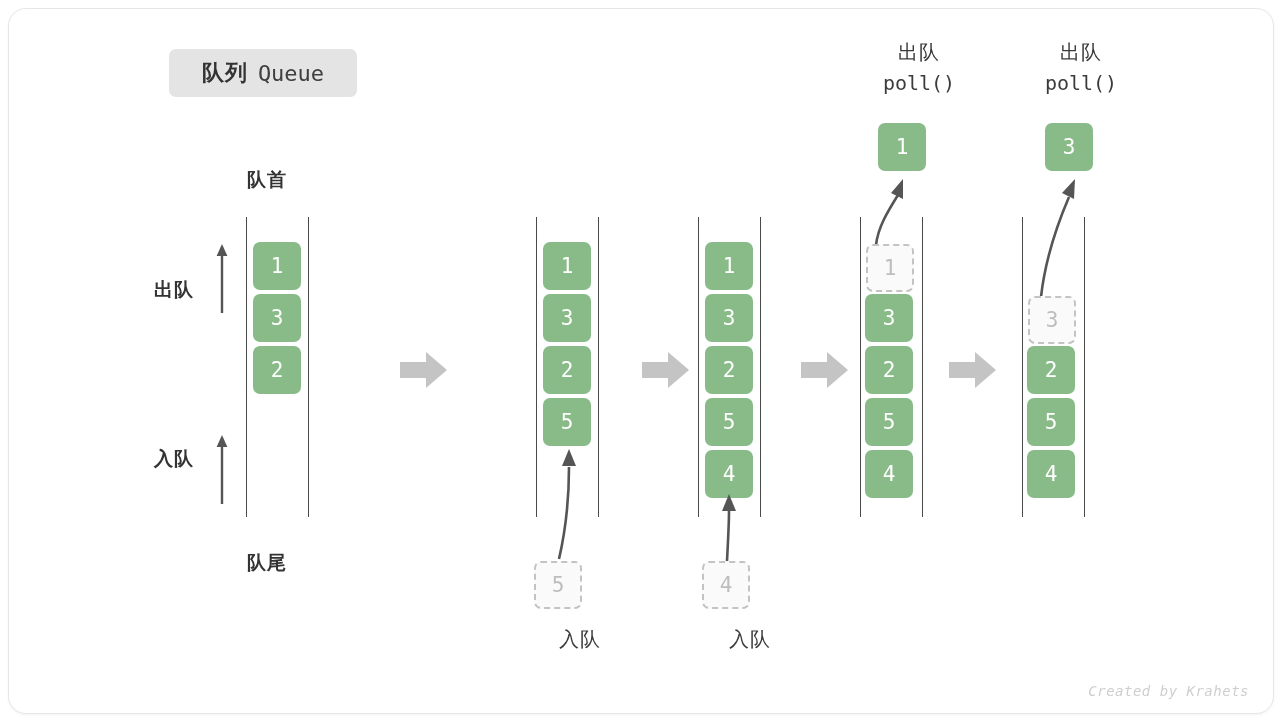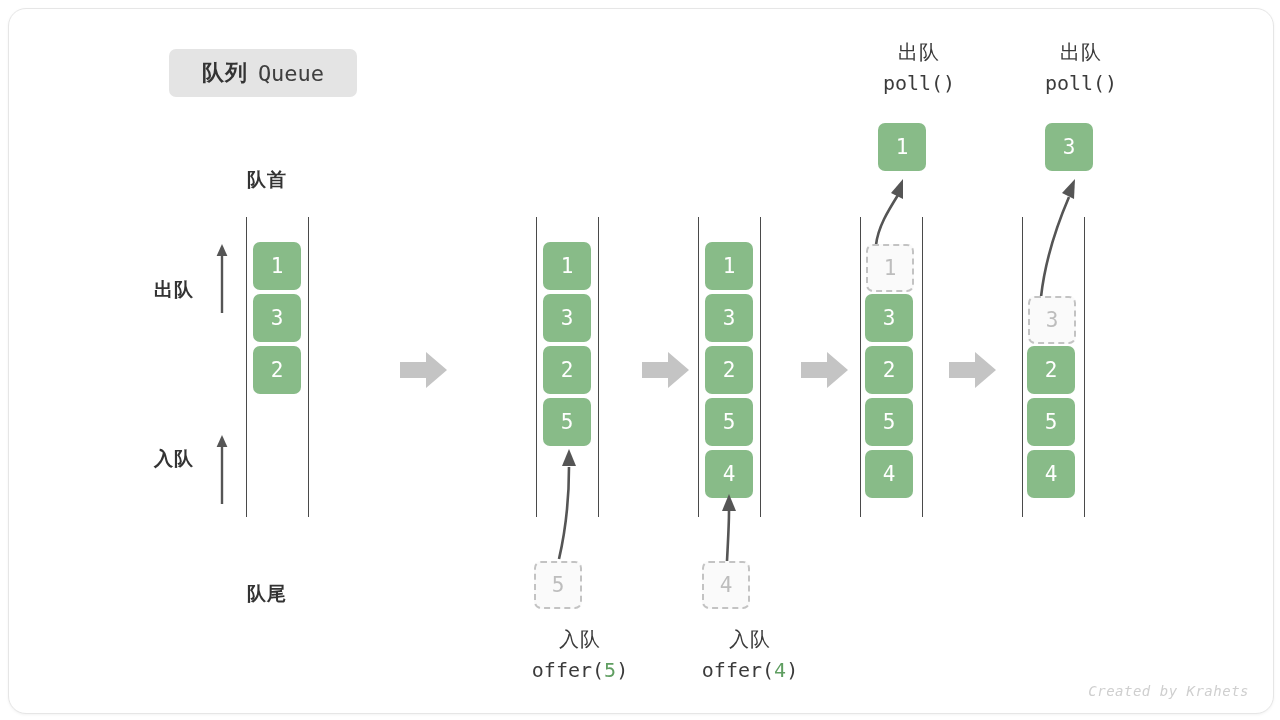--- a/index.html
+++ b/index.html
@@ -65,21 +65,21 @@
 <body>
 
 <div id="card">
 
   <div class="abs" id="title-badge">
     <span class="cn">队列</span>
     <span class="en">Queue</span>
   </div>
 
   <div class="abs cn-bold" style="left:238px;top:158px;">队首</div>
-  <div class="abs cn-bold" style="left:238px;top:541px;margin-top:31px;">队尾</div>
+  <div class="abs cn-bold" style="left:238px;top:541px;">队尾</div>
 
   <div class="abs cn-bold" style="left:145px;top:268px;">出队</div>
   <svg class="uparrow" style="left:206px;top:234px;" viewBox="0 0 14 70">
     <line x1="7" y1="70" x2="7" y2="12" stroke="#555" stroke-width="2.4"></line>
     <polygon points="7,1 1.6,13 12.4,13" fill="#555"></polygon>
   </svg>
 
   <div class="abs cn-bold" style="left:145px;top:437px;">入队</div>
   <svg class="uparrow" style="left:206px;top:425px;" viewBox="0 0 14 70">
     <line x1="7" y1="70" x2="7" y2="12" stroke="#555" stroke-width="2.4"></line>
@@ -103,21 +103,20 @@
   <div class="cell filled" style="left:534px;top:337px;">2</div>
   <div class="cell filled" style="left:534px;top:389px;">5</div>
 
   <div class="cell ghost" style="left:525px;top:552px;">5</div>
   <svg class="curve" style="left:530px;top:428px;width:60px;height:126px;" viewBox="0 0 60 126">
     <path d="M20,122 C26,96 30,66 30,30" stroke="#555" stroke-width="2.6" fill="none"></path>
     <polygon points="30,12 23,29 37,29" fill="#555"></polygon>
   </svg>
   <div class="abs cap" style="left:511px;top:615px;width:120px;">
     <span class="cn">入队</span>
-    <span class="mono"><span>offer(</span><b>5</b><span>)</span></span>
   </div>
 
   <svg class="blockarrow" style="left:633px;top:341px;" viewBox="0 0 48 40">
     <polygon points="0,12 26,12 26,2 47,20 26,38 26,28 0,28" fill="#c4c4c4"></polygon>
   </svg>
 
   <div class="rail" style="left:689px;top:208px;height:300px;"></div>
   <div class="rail" style="left:751px;top:208px;height:300px;"></div>
   <div class="cell filled" style="left:696px;top:233px;">1</div>
   <div class="cell filled" style="left:696px;top:285px;">3</div>
@@ -125,21 +124,20 @@
   <div class="cell filled" style="left:696px;top:389px;">5</div>
   <div class="cell filled" style="left:696px;top:441px;">4</div>
 
   <div class="cell ghost" style="left:693px;top:552px;">4</div>
   <svg class="curve" style="left:700px;top:480px;width:40px;height:74px;" viewBox="0 0 40 74">
     <path d="M18,72 C19,52 20,36 20,22" stroke="#555" stroke-width="2.6" fill="none"></path>
     <polygon points="20,5 13,22 27,22" fill="#555"></polygon>
   </svg>
   <div class="abs cap" style="left:681px;top:615px;width:120px;">
     <span class="cn">入队</span>
-    <span class="mono"><span>offer(</span><b>4</b><span>)</span></span>
   </div>
 
   <svg class="blockarrow" style="left:792px;top:341px;" viewBox="0 0 48 40">
     <polygon points="0,12 26,12 26,2 47,20 26,38 26,28 0,28" fill="#c4c4c4"></polygon>
   </svg>
 
   <div class="abs cap" style="left:845px;top:28px;width:130px;">
     <span class="cn">出队</span>
     <span class="mono">poll()</span>
   </div>

